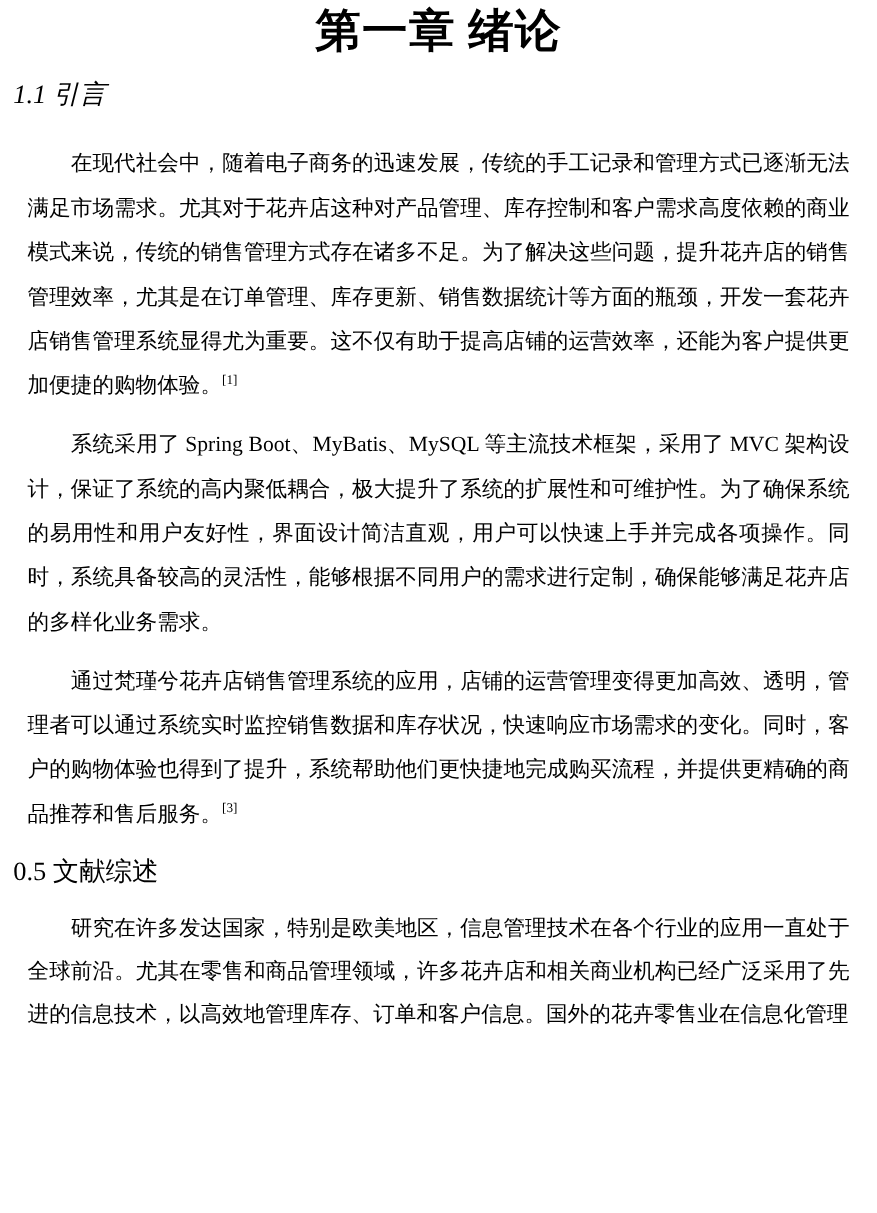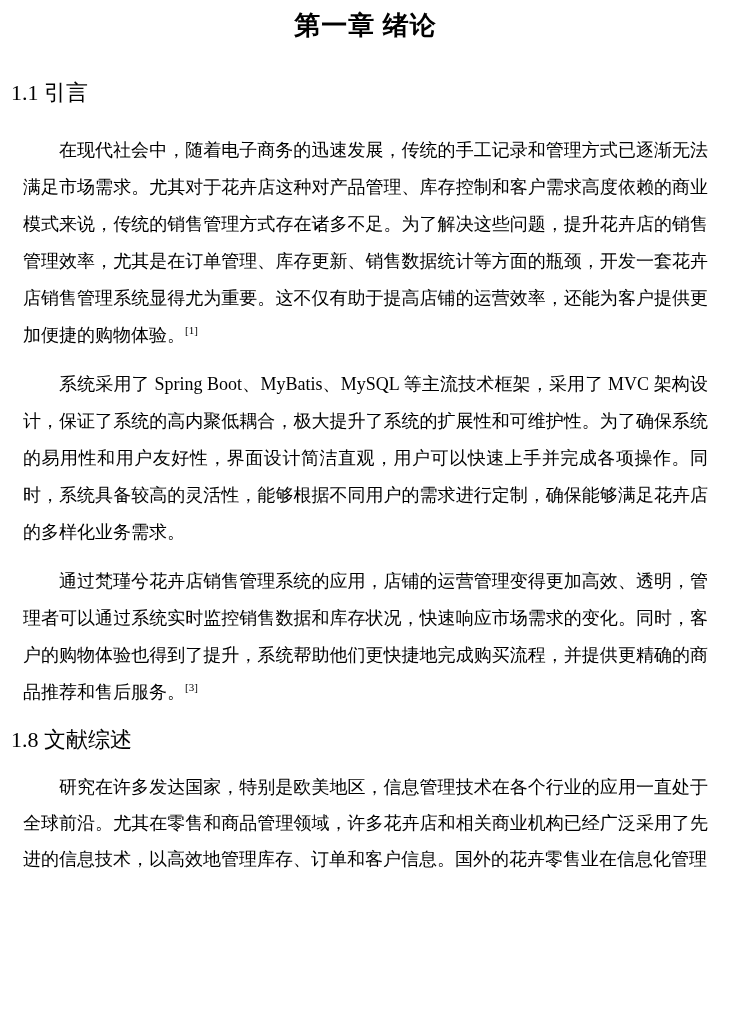--- a/index.html
+++ b/index.html
@@ -14,35 +14,36 @@
     background: #ffffff;
     box-sizing: border-box;
     padding: 0 11px;
     overflow: hidden;
     font-family: "Liberation Serif", "DejaVu Serif", serif;
     color: #000000;
   }
   .chapter-title {
     margin: 4px 0 0 0;
     text-align: center;
-    font-size: 26px;
+    font-size: 38px;
     font-weight: bold;
     line-height: 44px;
     letter-spacing: 1px;
     font-family: "Liberation Serif", "DejaVu Serif", serif;
   }
   .section-heading {
     font-size: 22px;
     font-weight: normal;
     line-height: 30px;
     margin: 0;
   }
   .section-heading.first {
-    margin-top: 30px;
+    margin-top: 16px;
     margin-bottom: 24px;
+    font-style: italic;
   }
   .section-heading.second {
     margin-top: 14px;
     margin-bottom: 14px;
   }
   .body-para {
     margin: 12px;
     font-size: 18px;
     line-height: 37px;
     text-align: justify;
@@ -71,18 +72,18 @@
 
     <p class="body-para"><span>在现代社会中，随着电子商务的迅速发展，传统的手工记录和管理方式已逐渐无法满足市场需求。尤其对于花卉店这种对产品管理、库存控制和客户需求高度依赖的商业模式来说，传统的销售管理方式存在诸多不足。为了解决这些问题，提升花卉店的销售管理效率，尤其是在订单管理、库存更新、销售数据统计等方面的瓶颈，开发一套花卉店销售管理系统显得尤为重要。这不仅有助于提高店铺的运营效率，还能为客户提供更加便捷的购物体验。</span><sup class="citation-ref">[1]</sup></p>
 
 
     <p class="body-para"><span>系统采用了 Spring Boot、MyBatis、MySQL 等主流技术框架，采用了 MVC 架构设计，保证了系统的高内聚低耦合，极大提升了系统的扩展性和可维护性。为了确保系统的易用性和用户友好性，界面设计简洁直观，用户可以快速上手并完成各项操作。同时，系统具备较高的灵活性，能够根据不同用户的需求进行定制，确保能够满足花卉店的多样化业务需求。</span></p>
 
     <p class="body-para"><span>通过梵瑾兮花卉店销售管理系统的应用，店铺的运营管理变得更加高效、透明，管理者可以通过系统实时监控销售数据和库存状况，快速响应市场需求的变化。同时，客户的购物体验也得到了提升，系统帮助他们更快捷地完成购买流程，并提供更精确的商品推荐和售后服务。</span><sup class="citation-ref">[3]</sup></p>
   </div>
 
   <div class="section section-2">
-    <h2 class="section-heading second">1.8 文献综述</h2>
+    <h2 class="section-heading second">0.5 文献综述</h2>
 
     <p class="body-para"><span>研究在许多发达国家，特别是欧美地区，信息管理技术在各个行业的应用一直处于全球前沿。尤其在零售和商品管理领域，许多花卉店和相关商业机构已经广泛采用了先进的信息技术，以高效地管理库存、订单和客户信息。国外的花卉零售业在信息化管理</span></p>
   </div>
 
 </div>
 
 </body></html>

